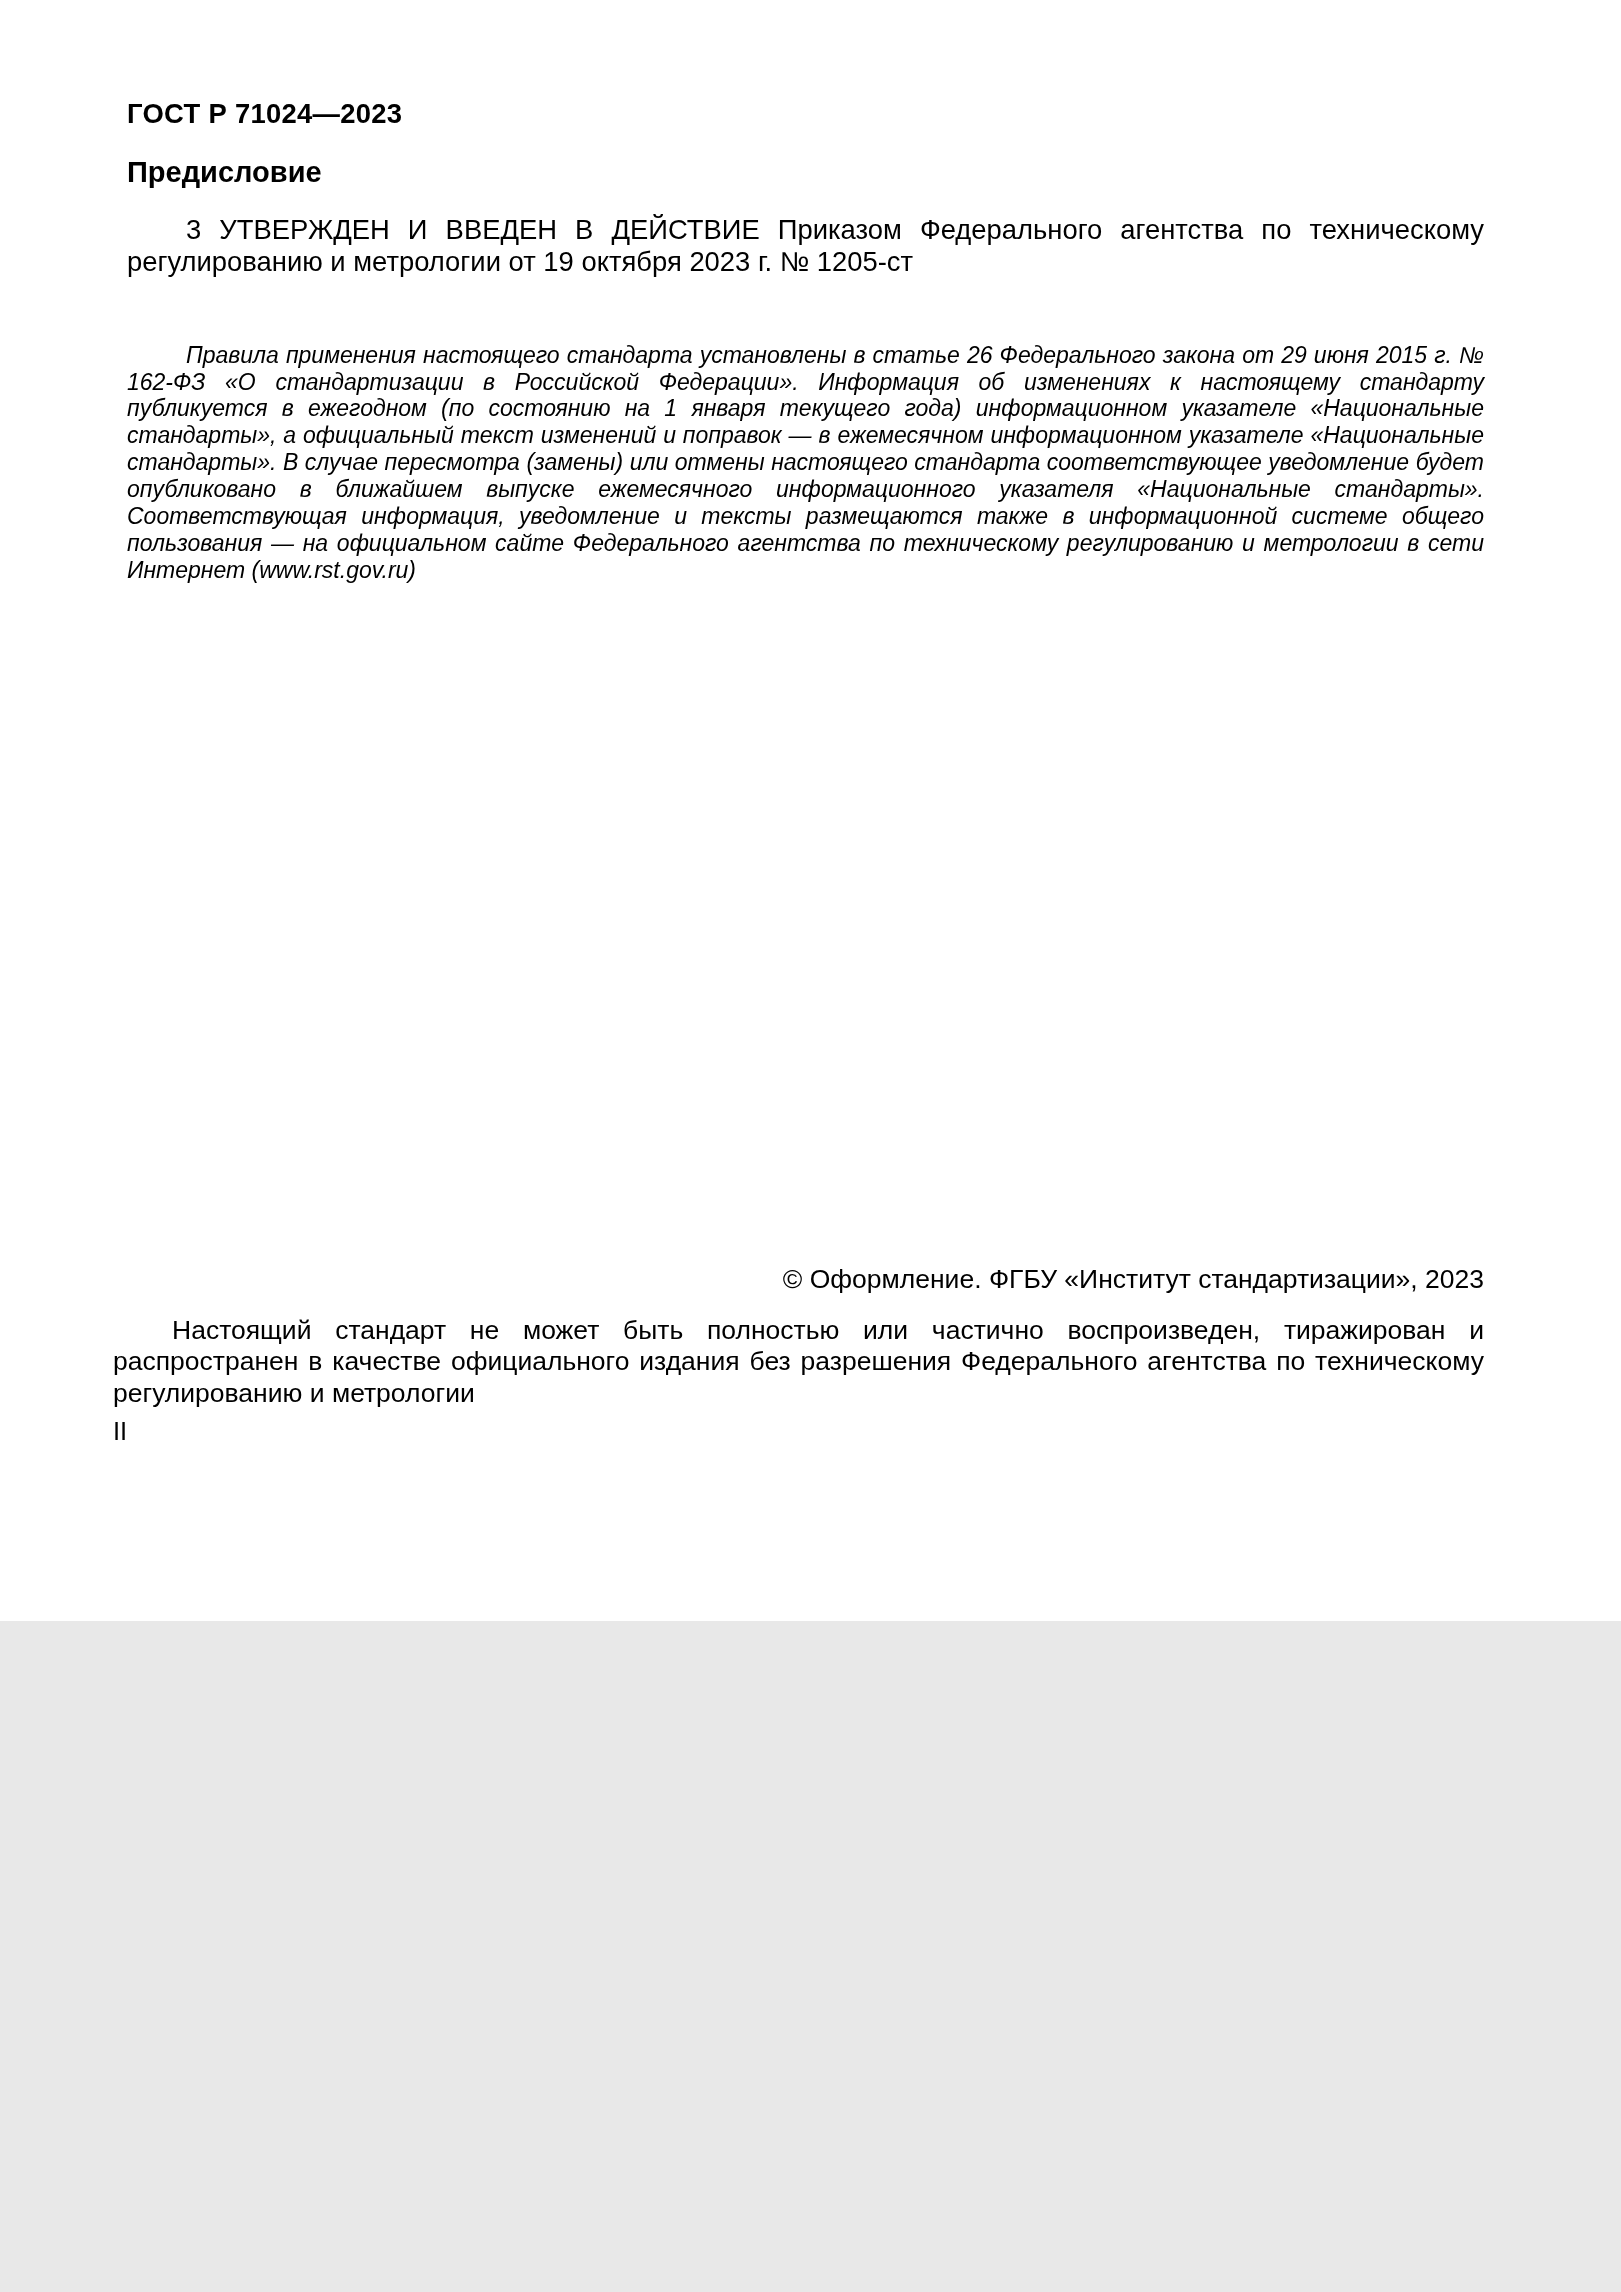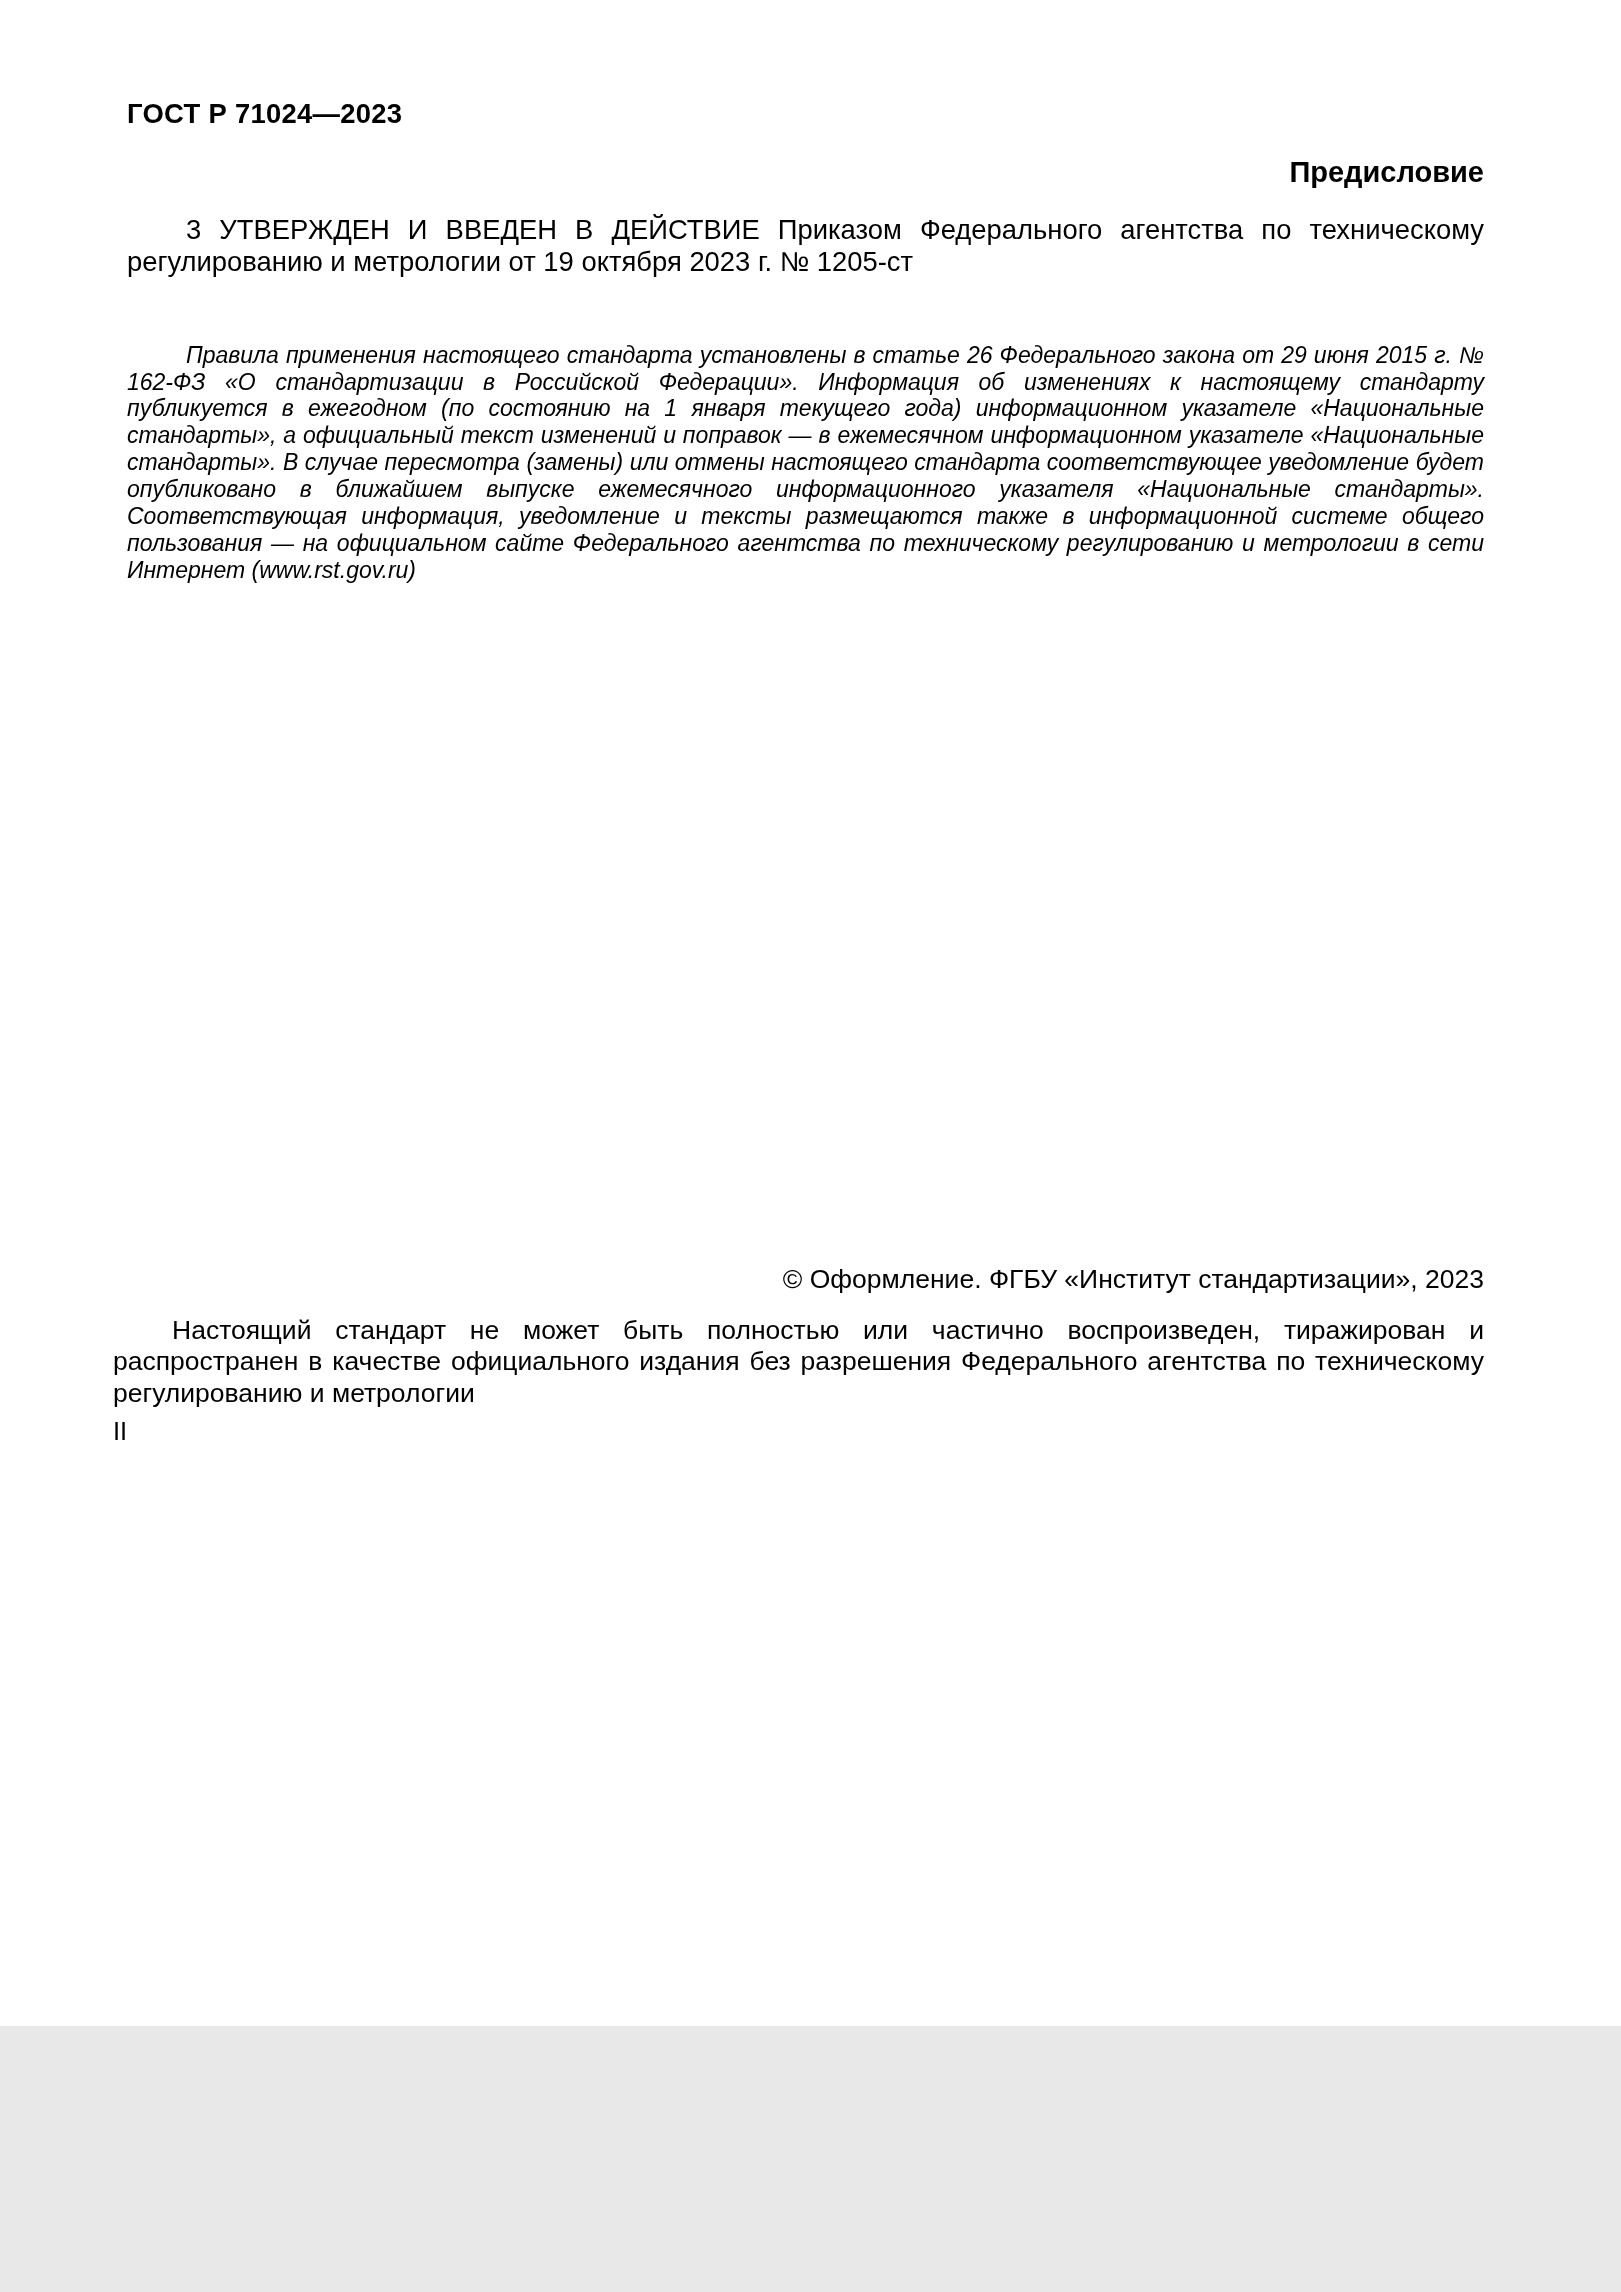--- a/index.html
+++ b/index.html
@@ -3,42 +3,42 @@
 <meta charset="utf-8">
 <style>
   html, body {
     margin: 0;
     padding: 0;
     background: #e8e8e8;
   }
   .page {
     position: relative;
     width: 1621px;
-    height: 2026px;
+    height: 1621px;
     margin: 0 auto;
     background: #ffffff;
     color: #000000;
     font-family: "Liberation Sans", sans-serif;
     overflow: hidden;
   }
   .content {
     position: absolute;
     top: 98px;
     left: 127px;
     right: 137px;
   }
   .doc-code {
     font-size: 27.4px;
     font-weight: bold;
     letter-spacing: 0.3px;
   }
   .preface-title {
     font-size: 29px;
     font-weight: bold;
-    text-align: right;
+    text-align: left;
     margin-top: 25.5px;
   }
   .para {
     font-size: 27.4px;
     line-height: 1.18;
     text-align: justify;
     text-indent: 59px;
     margin: 25.5px 0 0 0;
   }
   .legal-note {

